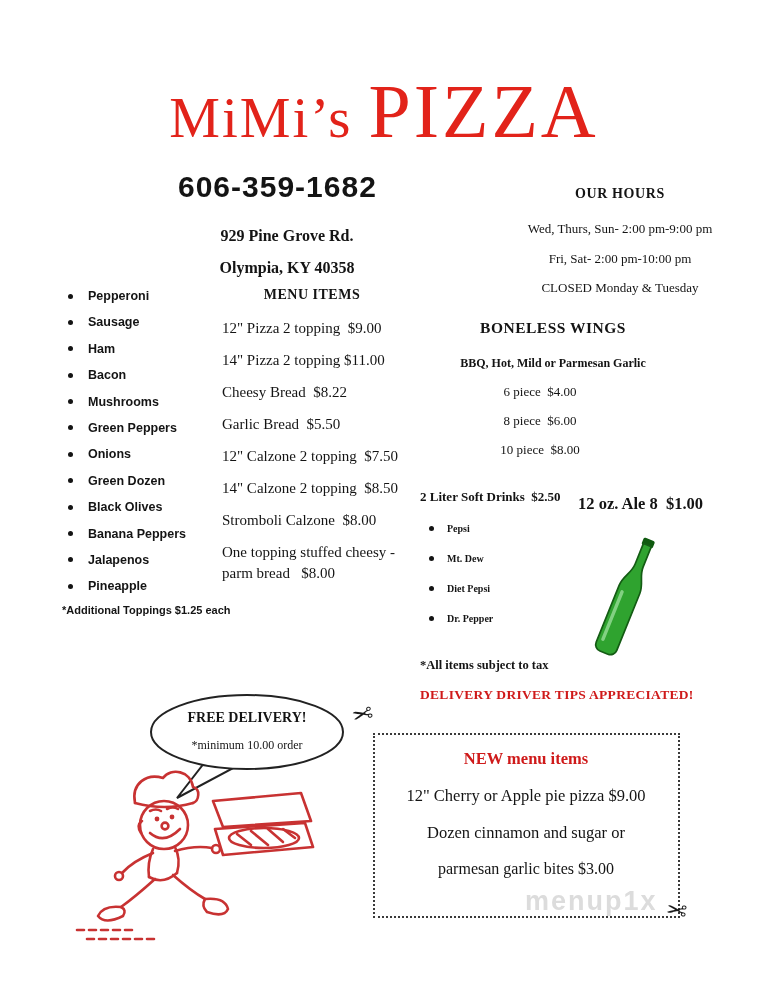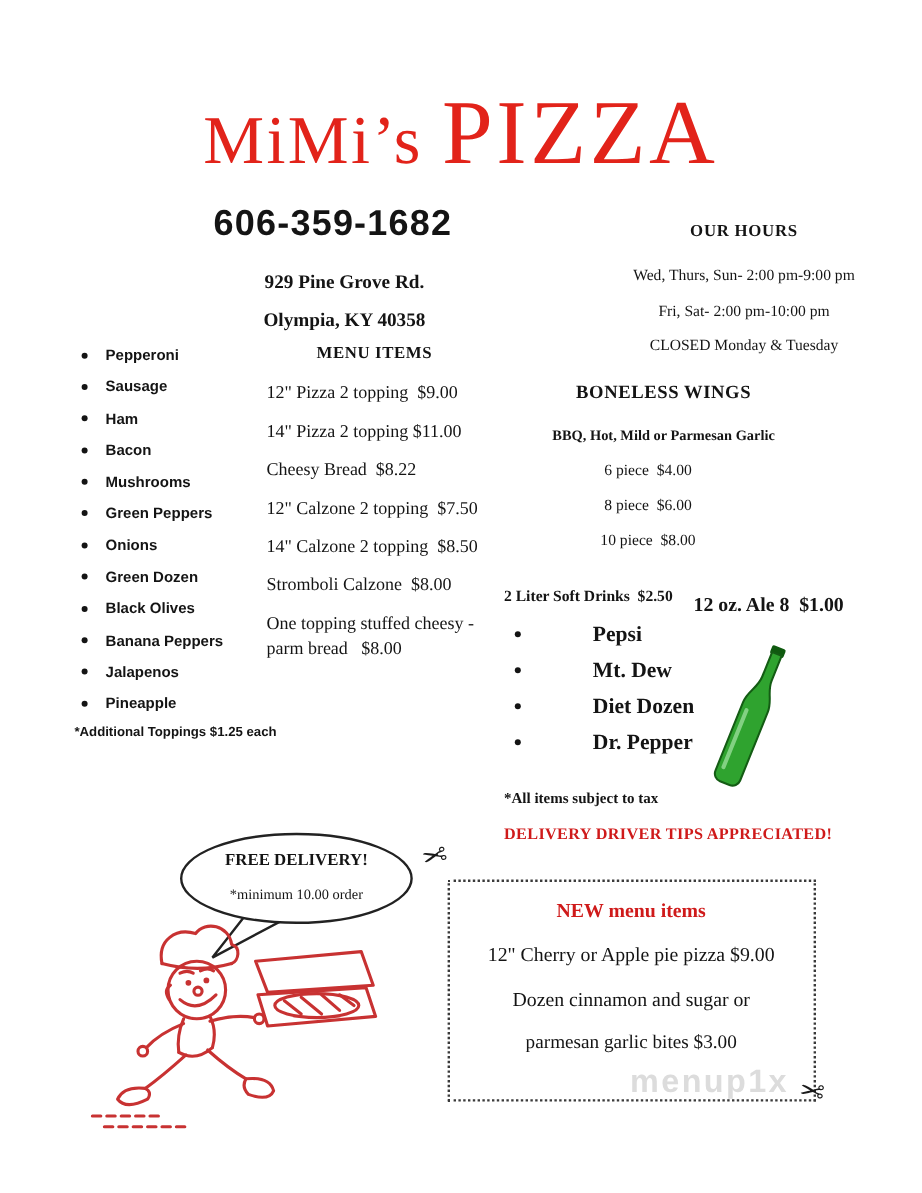--- a/index.html
+++ b/index.html
@@ -38,21 +38,21 @@
 
   .wings-head{top:319px;left:418px;width:270px;font-size:15.5px;letter-spacing:.5px;}
   .wings-flav{top:356px;left:418px;width:270px;font-size:12px;}
   .wings-prices{top:377px;left:405px;width:270px;font-size:13px;line-height:29px;}
 
   .softdrinks{top:489px;left:420px;font-size:13px;}
   .ale8{top:494px;left:578px;font-size:16.5px;}
 
   .drinks{top:521px;left:427px;}
   .drow{display:flex;align-items:center;height:14px;margin-bottom:16px;
-        font-weight:bold;font-size:18px;gap:47px;}
+        font-weight:bold;font-size:10px;}
   .drow .dot{margin:0 13px 0 2px;}
 
   .bottle{top:534px;left:580px;width:92px;height:128px;transform:rotate(22deg);}
 
   .tax-note{top:658px;left:420px;font-size:12.5px;}
   .tips{top:687px;left:420px;font-size:13.5px;letter-spacing:.3px;}
 
   .bubble-svg{top:692px;left:147px;width:200px;height:112px;}
   .bubble-t1{top:710px;left:147px;width:200px;font-size:14px;}
   .bubble-t2{top:738px;left:147px;width:200px;font-size:12px;}
@@ -140,20 +140,21 @@
         <span>Pineapple</span>
       </div>
   </div>
   <div class="abs sans b top-note">*Additional Toppings $1.25 each</div>
 
   <div class="abs b center menu-head">MENU ITEMS</div>
   <div class="abs menu-col">
     <div class="mitem">12" Pizza 2 topping  $9.00</div>
     <div class="mitem">14" Pizza 2 topping $11.00</div>
     <div class="mitem">Cheesy Bread  $8.22</div>
+    <div class="mitem">Garlic Bread  $5.50</div>
     <div class="mitem">12" Calzone 2 topping  $7.50</div>
     <div class="mitem">14" Calzone 2 topping  $8.50</div>
     <div class="mitem">Stromboli Calzone  $8.00</div>
     <div class="mitem">One topping stuffed cheesy -
 parm bread   $8.00</div>
   </div>
 
   <div class="abs b center wings-head">BONELESS WINGS</div>
   <div class="abs b center wings-flav">BBQ, Hot, Mild or Parmesan Garlic</div>
   <div class="abs center pre wings-prices">6 piece  $4.00
@@ -166,21 +167,21 @@
     <div class="drow">
         <span class="dot"></span>
         <span>Pepsi</span>
       </div>
     <div class="drow">
         <span class="dot"></span>
         <span>Mt. Dew</span>
       </div>
     <div class="drow">
         <span class="dot"></span>
-        <span>Diet Dozen</span>
+        <span>Diet Pepsi</span>
       </div>
     <div class="drow">
         <span class="dot"></span>
         <span>Dr. Pepper</span>
       </div>
   </div>
 
   <div class="abs bottle">
     <svg width="92" height="128" viewBox="0 0 60 150" xmlns="http://www.w3.org/2000/svg">
       <rect x="23" y="1" width="14" height="9" rx="2" fill="#0f5a0f"></rect>

